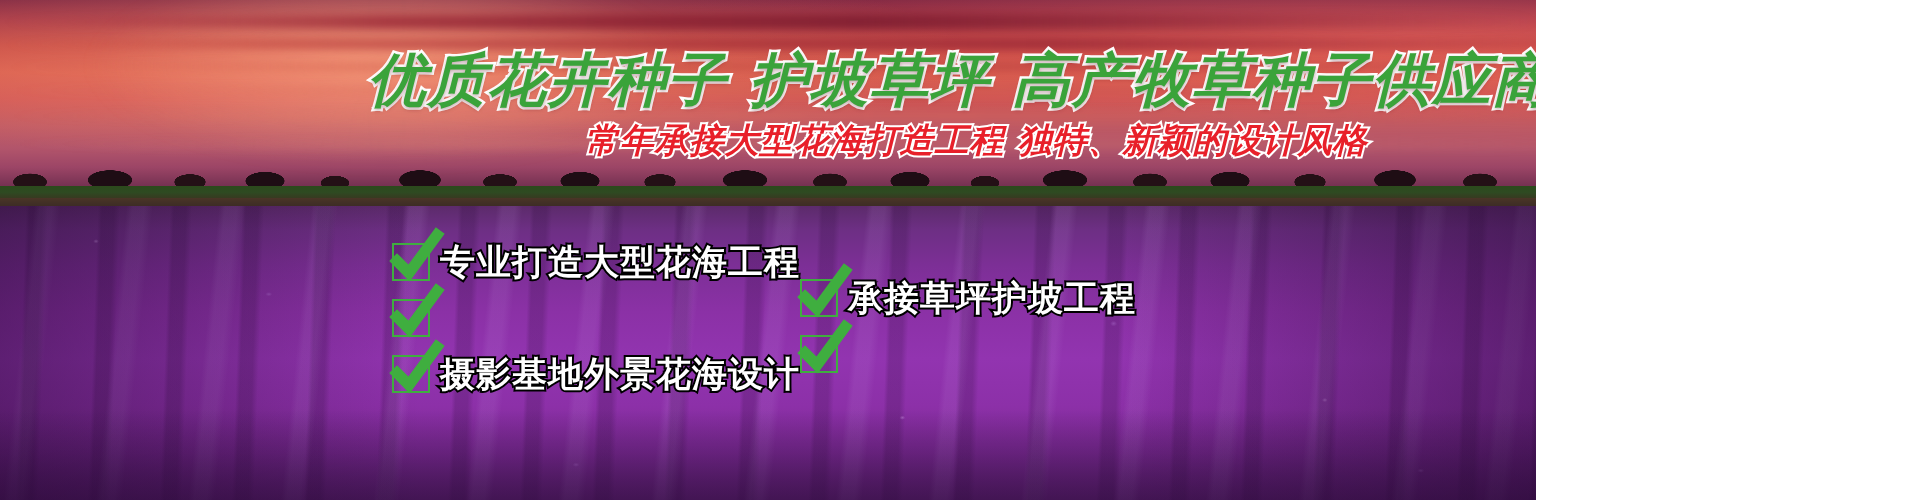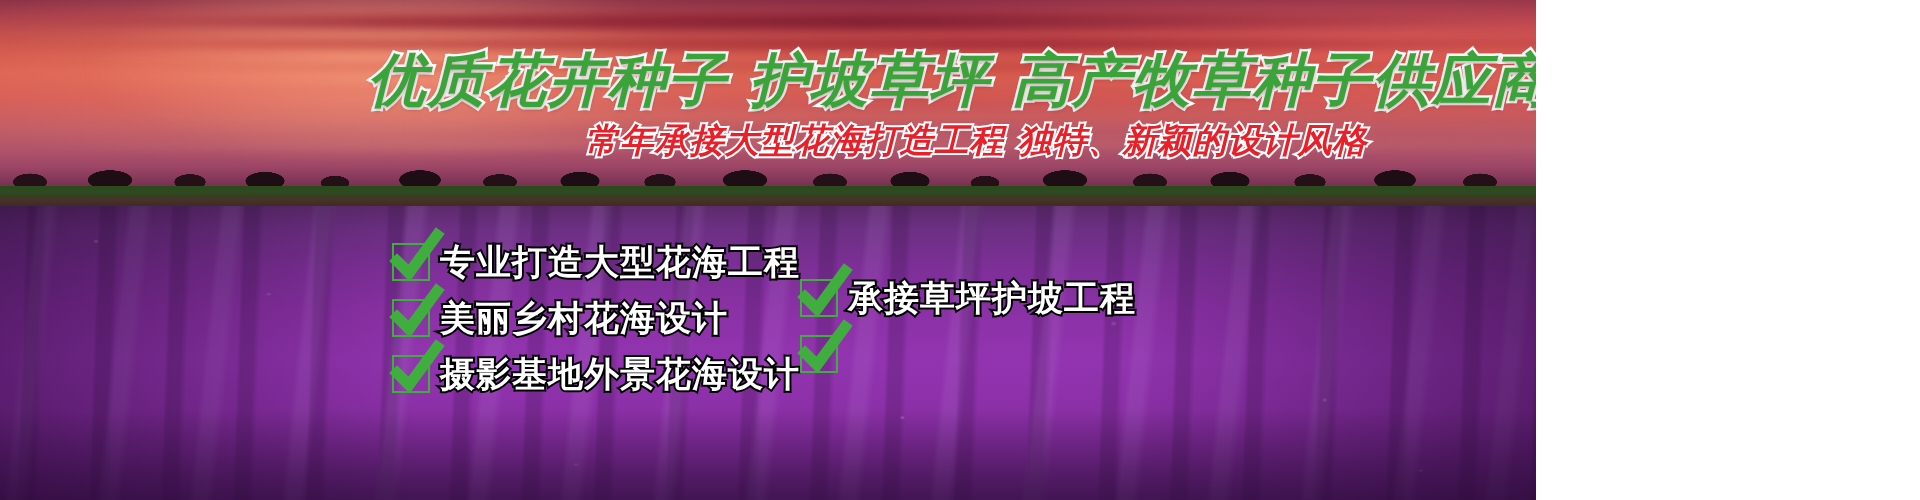--- a/index.html
+++ b/index.html
@@ -207,21 +207,20 @@
         </svg>
       </span>
       <span class="itemlabel">专业打造大型花海工程</span>
     </div>
     <div class="item">
       <span class="checkbox">
         <svg viewBox="0 0 56 56" aria-hidden="true">
           <path d="M8 30 L20 42 L48 4" fill="none" stroke="#3fae3f" stroke-width="11" stroke-linecap="square"></path>
         </svg>
       </span>
-      <span class="itemlabel">美丽乡村花海设计</span>
     </div>
     <div class="item">
       <span class="checkbox">
         <svg viewBox="0 0 56 56" aria-hidden="true">
           <path d="M8 30 L20 42 L48 4" fill="none" stroke="#3fae3f" stroke-width="11" stroke-linecap="square"></path>
         </svg>
       </span>
       <span class="itemlabel">摄影基地外景花海设计</span>
     </div>
   </div>

